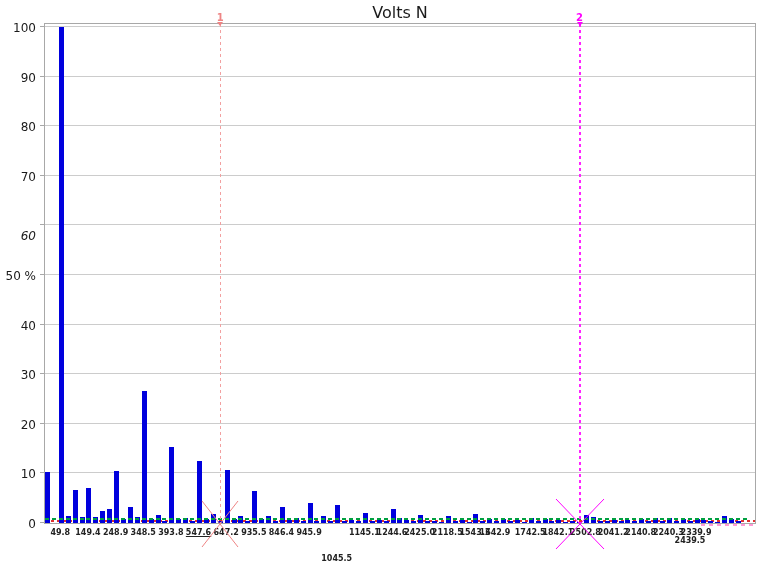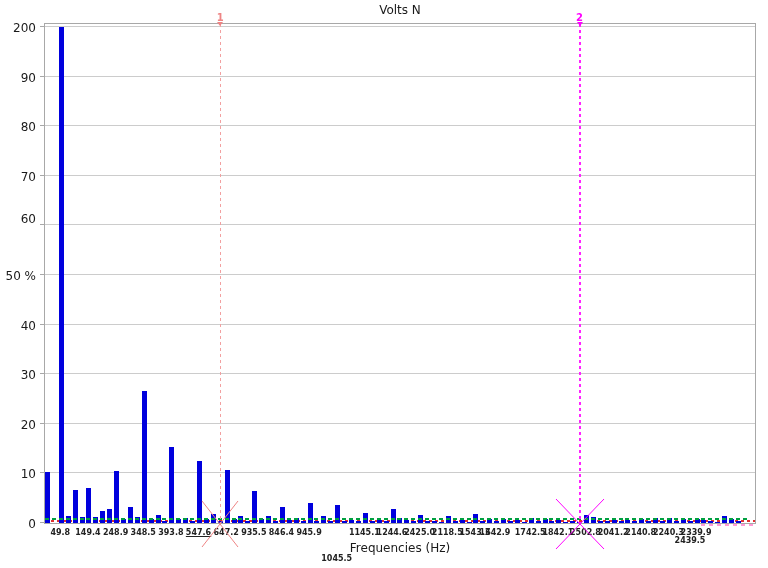--- a/index.html
+++ b/index.html
@@ -2,21 +2,21 @@
 <html><head>
 <meta charset="utf-8">
 <style>
   html,body { margin:0; padding:0; background:#fff; }
   .screen {
     position:relative; width:768px; height:568px; background:#ffffff;
     font-family:"DejaVu Sans", sans-serif; overflow:hidden; color:#111;
   }
   .chart-title {
     position:absolute; left:44px; top:3px; width:712px;
-    text-align:center; font-size:12px; color:#1a1a1a;
+    text-align:center; font-size:16px; color:#1a1a1a;
   }
   .plot {
     position:absolute; left:44px; top:23px; width:712px; height:501px;
     box-sizing:border-box; border:1px solid #a8a8a8; background:#fff;
     overflow:visible;
   }
   .grid { position:absolute; left:0; width:100%; height:1px; background:#cccccc; z-index:0; }
   .ytick-mark { position:absolute; left:-5px; width:5px; height:1px; background:#a8a8a8; }
   .yaxis { position:absolute; left:0; top:23px; width:39px; height:501px; }
   .ylab { position:absolute; right:3px; font-size:12px; color:#1a1a1a; white-space:nowrap; }
@@ -63,25 +63,25 @@
     </div>
   </div>
 
   <div class="yaxis">
       <div class="ylab" style="bottom: -7px;">0</div>
       <div class="ylab" style="bottom: 42.6px;">10</div>
       <div class="ylab" style="bottom: 92.2px;">20</div>
       <div class="ylab" style="bottom: 141.8px;">30</div>
       <div class="ylab" style="bottom: 191.4px;">40</div>
       <div class="ylab" style="bottom: 241px;">50 %</div>
-      <div class="ylab" style="bottom: 298px;">60</div>
+      <div class="ylab" style="bottom: 281px; font-style: italic;">60</div>
       <div class="ylab" style="bottom: 340.2px;">70</div>
       <div class="ylab" style="bottom: 389.8px;">80</div>
       <div class="ylab" style="bottom: 439.4px;">90</div>
-      <div class="ylab" style="bottom: 489px;">200</div>
+      <div class="ylab" style="bottom: 489px;">100</div>
     </div>
   <div class="plot">
     <div class="pinkseg"></div>
   <div class="ytick-mark" style="bottom: 0px;"></div>
       <div class="grid" style="bottom: 49.6px;"></div>
       <div class="ytick-mark" style="bottom: 49.6px;"></div>
       <div class="grid" style="bottom: 99.2px;"></div>
       <div class="ytick-mark" style="bottom: 99.2px;"></div>
       <div class="grid" style="bottom: 148.8px;"></div>
       <div class="ytick-mark" style="bottom: 148.8px;"></div>
@@ -236,14 +236,13 @@
       <div class="xlab" style="left: 451px;">1642.9</div>
       <div class="xlab" style="left: 486.2px;">1742.5</div>
       <div class="xlab" style="left: 513.84px;">1842.1</div>
       <div class="xlab" style="left: 541.48px;">2502.8</div>
       <div class="xlab" style="left: 569.12px;">2041.2</div>
       <div class="xlab" style="left: 596.76px;">2140.8</div>
       <div class="xlab" style="left: 624.4px;">2240.3</div>
       <div class="xlab" style="left: 652.04px;">2339.9</div>
       <div class="xlab" style="left: 646px; margin-top: 8px;">2439.5</div>
     </div>
-  <div class="xaxis-title">Frequencies (Hz)</div>
 </div>
 
 </body></html>

